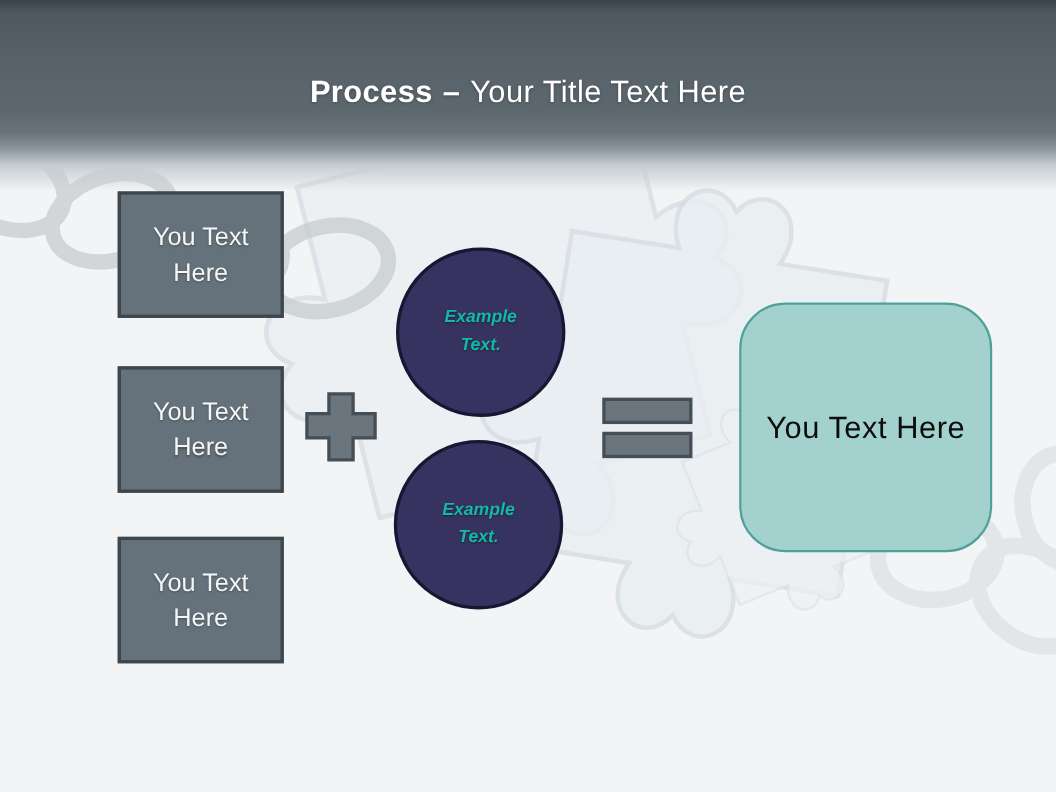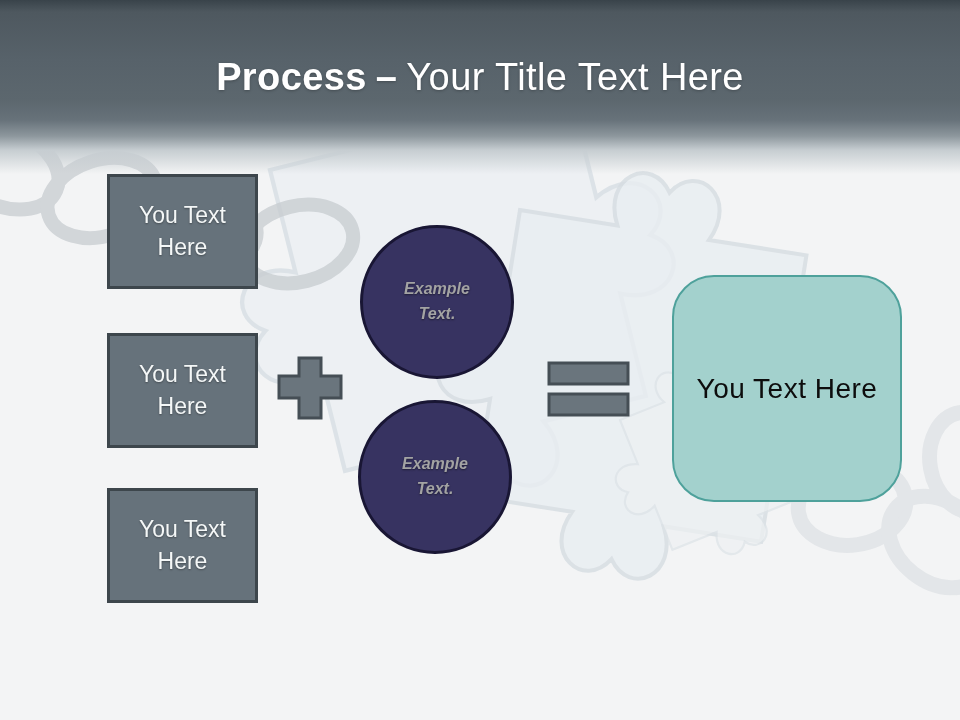--- a/index.html
+++ b/index.html
@@ -24,24 +24,24 @@
       #4e585f 12px,
       #57626a 60px,
       #5c676e 100px,
       #67727a 120px,
       #8d979d 136px,
       #c6cdd1 150px,
       rgba(243,244,245,0) 174px);
     pointer-events:none;
   }
   .title{
-    position:absolute;left:0;top:56px;width:100%;
+    position:absolute;left:0;top:68px;width:100%;
     text-align:center;
     color:#ffffff;
-    font-size:38px;
+    font-size:28px;
     letter-spacing:.4px;
     text-shadow:0 1px 3px rgba(0,0,0,.25);
     white-space:nowrap;
   }
   .title .bold{font-weight:bold;}
   .title .sep{font-weight:bold;padding:0 9px;}
   .title .rest{font-weight:normal;}
   
   .content{position:absolute;inset:0;z-index:3;border-radius:13px;}
   .gray-box{
@@ -60,21 +60,21 @@
   .gray-box.b2{top:333px;}
   .gray-box.b3{top:488px;}
   .navy-circle{
     position:absolute;
     width:142px;height:142px;
     border-radius:50%;
     background:#373361;
     border:3px solid #191634;
     display:flex;align-items:center;justify-content:center;
     text-align:center;
-    color:#a3a3a3;
+    color:#14b8a6;
     font-weight:bold;font-style:italic;
     font-size:16px;line-height:1.55;
     text-shadow:0 1px 2px rgba(0,0,0,.45);
     padding:0 28px;box-sizing:content-box;
   }
   .navy-circle.c1{left:360px;top:225px;padding:0;width:148px;height:148px;}
   .navy-circle.c2{left:358px;top:400px;padding:0;width:148px;height:148px;}
   .operator{position:absolute;}
   .op-plus{left:276px;top:355px;}
   .op-equals{left:546px;top:359px;}

